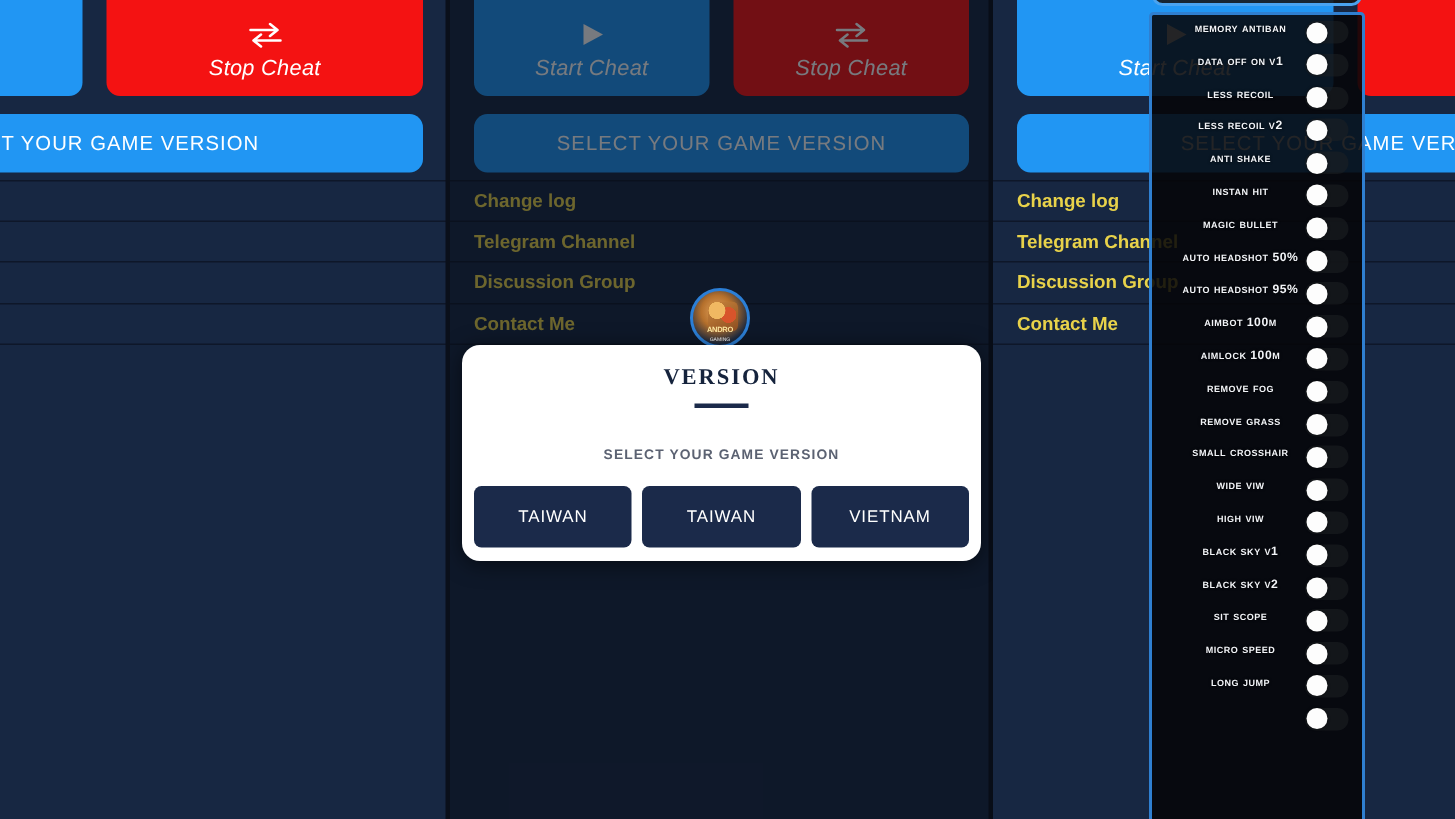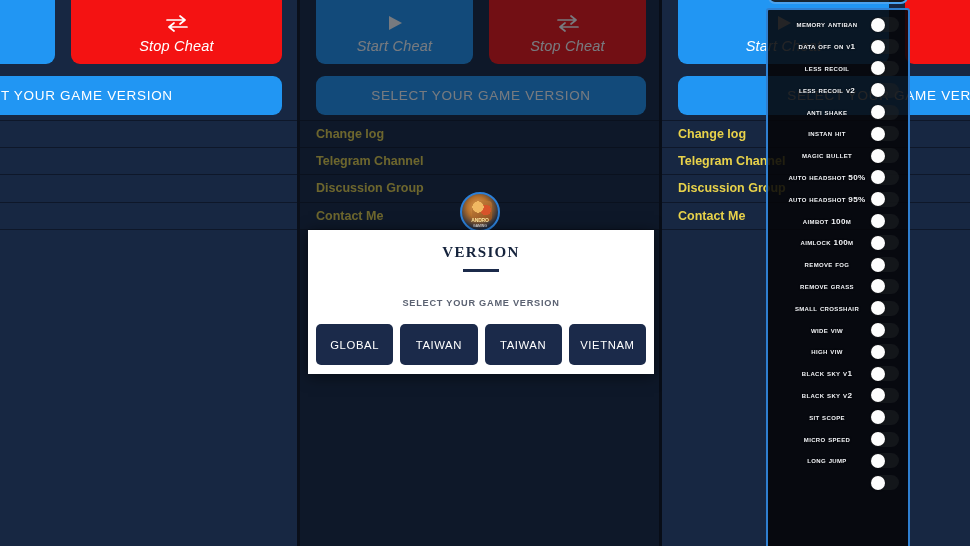--- a/index.html
+++ b/index.html
@@ -84,21 +84,21 @@
     background:
       radial-gradient(circle at 30% 30%, #f0b862 0 28%, transparent 29%),
       radial-gradient(circle at 68% 45%, #d8542b 0 30%, transparent 31%),
       linear-gradient(145deg,#c9863c 0%, #8f4f22 100%);
     border-radius: 4px;
   }
 
   .modal {
     position: absolute; z-index: 8;
     left: 8px; top: 230px; width: 346px; height: 144px;
-    background: #ffffff; border-radius: 0;
+    background: #ffffff; border-radius: 12px;
     box-shadow: 0 2px 14px rgba(0,0,0,.55);
     padding-top: 14px;
   }
   .modal-title {
     text-align: center; color: #15233c;
     font-family: "Liberation Serif", serif;
     font-weight: bold; font-size: 15px; letter-spacing: 1.3px;
   }
   .modal-rule {
     width: 36px; height: 3px; background: #1b2a4a;
@@ -128,21 +128,21 @@
     background: rgba(22,22,22,0.88);
     border: 2px solid #4aa3ef; border-radius: 7px;
   }
   .feature-list {
     position: absolute; left: 0; top: 32px; width: 144px; height: 560px;
     background: rgba(6,6,8,0.88);
     border: 2px solid #2f7fd0; border-radius: 3px;
     padding-top: 4px;
   }
   .feature-row {
-    height: 21.8px; display: flex; align-items: center;
+    height: 21.8px; display: flex; 
     padding: 0 9px 0 20px;
   }
   .feature-label {
     flex: 1; text-align: center;
     color: #f2f4f8; font-size: 8.1px;
     font-variant: small-caps; text-transform: lowercase;
     font-weight: bold; letter-spacing: .35px;
     white-space: nowrap;
     text-shadow: 0 0 2px rgba(0,0,0,.9);
   }
@@ -255,23 +255,20 @@
         <div class="av-badge">ANDRO</div>
         <div class="av-sub">GAMING</div>
       </div>
 
       <div class="modal">
         <div class="modal-title">VERSION</div>
         <div class="modal-rule"></div>
         <div class="modal-sub">SELECT YOUR GAME VERSION</div>
         <div class="modal-btns">
           <div class="modal-btn">
-            <span>GLOBAL</span>
-          </div>
-          <div class="modal-btn">
             <span>TAIWAN</span>
           </div>
           <div class="modal-btn">
             <span>TAIWAN</span>
           </div>
           <div class="modal-btn">
             <span>VIETNAM</span>
           </div>
         </div>
       </div>

